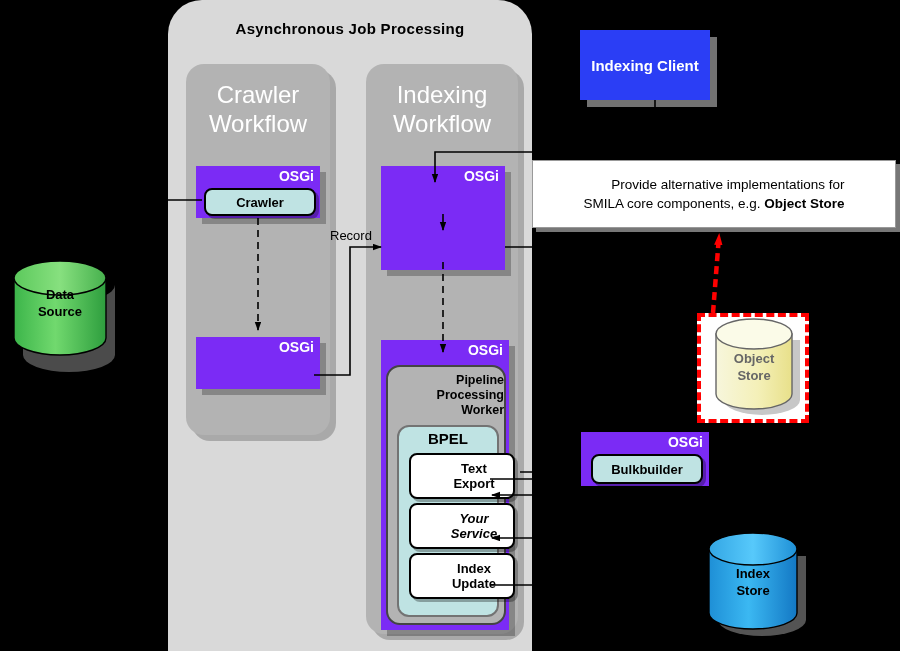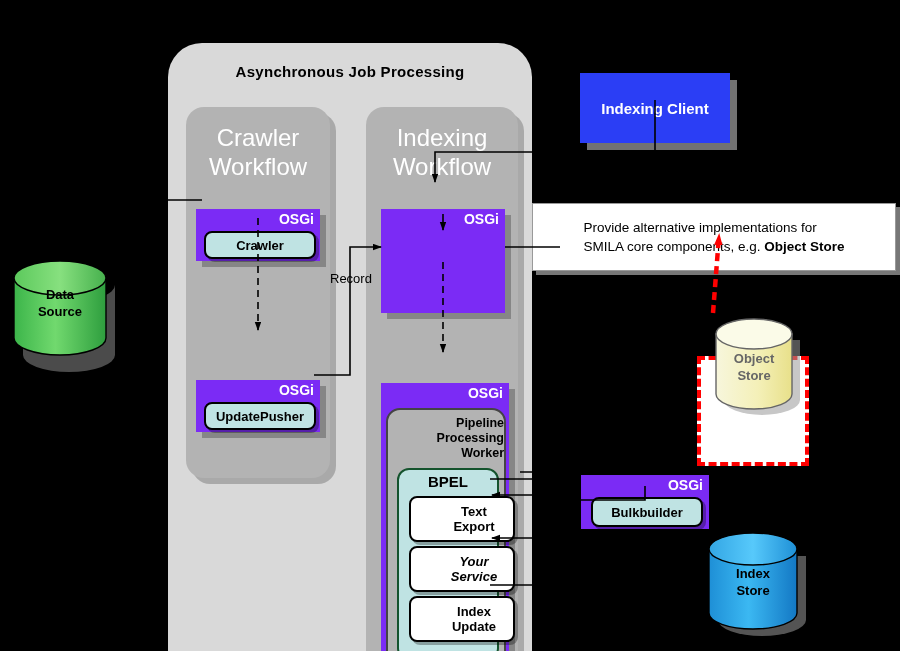--- a/index.html
+++ b/index.html
@@ -1,18 +1,18 @@
 <!DOCTYPE html>
 <html><head>
 <meta charset="utf-8">
 <style>
   html,body{margin:0;padding:0;background:#000;}
   #stage{position:relative;width:900px;height:651px;background:#000;
          font-family:"Liberation Sans",sans-serif;overflow:hidden;}
-  .abs{position:absolute;margin-top:43px;}
+  .abs{position:absolute;}
 
   
   #outer-panel{left:168px;top:0px;width:364px;height:651px;
       background:#d9d9d9;border-radius:34px 34px 0 0;}
   #outer-title{left:168px;top:20px;width:364px;text-align:center;
       font-size:15px;font-weight:bold;color:#000;letter-spacing:.3px;}
 
   
   .wf{background:#b3b3b3;border-radius:18px;box-shadow:6px 6px 0 rgba(0,0,0,.22);}
   .wf-title{position:absolute;left:0;width:100%;text-align:center;
@@ -32,34 +32,34 @@
       box-shadow:3px 3px 0 rgba(0,0,0,.30);}
   .comp.white{background:#fff;padding-left:24px;}
   .comp.ital{font-style:italic;}
 
   
   #ppw{left:386px;top:365px;width:116px;height:256px;background:#b3b3b3;
       border:2px solid #444;border-radius:14px;}
   #ppw-title{position:absolute;left:0;top:6px;width:100%;text-align:right;
       font-size:12.5px;font-weight:bold;line-height:15px;color:#000;}
   #bpel{position:absolute;left:9px;top:58px;width:98px;height:188px;
-      background:#bfe3e3;border:2px solid #14532d;border-radius:12px;}
+      background:#bfe3e3;border:2px solid #737373;border-radius:12px;}
   #bpel-title{position:absolute;left:0;top:3px;width:100%;text-align:center;
       font-size:15px;font-weight:bold;color:#000;}
 
   
-  #indexing-client{left:580px;top:30px;width:150px;height:70px;background:#2b3ef5;
+  #indexing-client{left:580px;top:30px;width:130px;height:70px;background:#2b3ef5;
       display:flex;align-items:center;justify-content:center;color:#fff;
       font-size:15px;font-weight:bold;box-shadow:7px 7px 0 rgba(120,120,120,.95);}
 
   
   #callout{left:532px;top:160px;width:364px;height:68px;background:#fff;
       border:1px solid #999;box-shadow:4px 4px 0 rgba(140,140,140,.85);
       display:flex;align-items:center;justify-content:center;
-      font-size:13.5px;line-height:19px;text-align:left;color:#000;padding:0 10px;
+      font-size:13.5px;line-height:19px;text-align:right;color:#000;padding:0 10px;
       box-sizing:border-box;}
   #callout b{font-weight:bold;}
 
   
   #os-highlight{left:697px;top:313px;width:112px;height:110px;
       background:#fff;border:4px dashed #ff0000;box-sizing:border-box;}
 
   
   .edge-lbl{position:absolute;font-size:13px;color:#000;background:transparent;}
 
@@ -78,21 +78,20 @@
     <div class="wf-title" style="top:16px">Crawler<br>Workflow</div>
   </div>
 
   <div class="abs osgi" style="left:196px;top:166px;width:124px;height:52px">
     <span class="osgi-label">OSGi</span>
     <div class="comp" style="left:8px;top:22px;width:108px;height:24px">Crawler</div>
   </div>
 
   <div class="abs osgi" style="left:196px;top:337px;width:124px;height:52px">
     <span class="osgi-label">OSGi</span>
-    <div class="comp" style="left:8px;top:22px;width:108px;height:24px">UpdatePusher</div>
   </div>
 
   <div class="abs wf" id="wf-index">
     <div class="wf-title" style="top:16px">Indexing<br>Workflow</div>
   </div>
 
   <div class="abs osgi" style="left:381px;top:166px;width:124px;height:104px">
     <span class="osgi-label">OSGi</span>
   </div>
 

